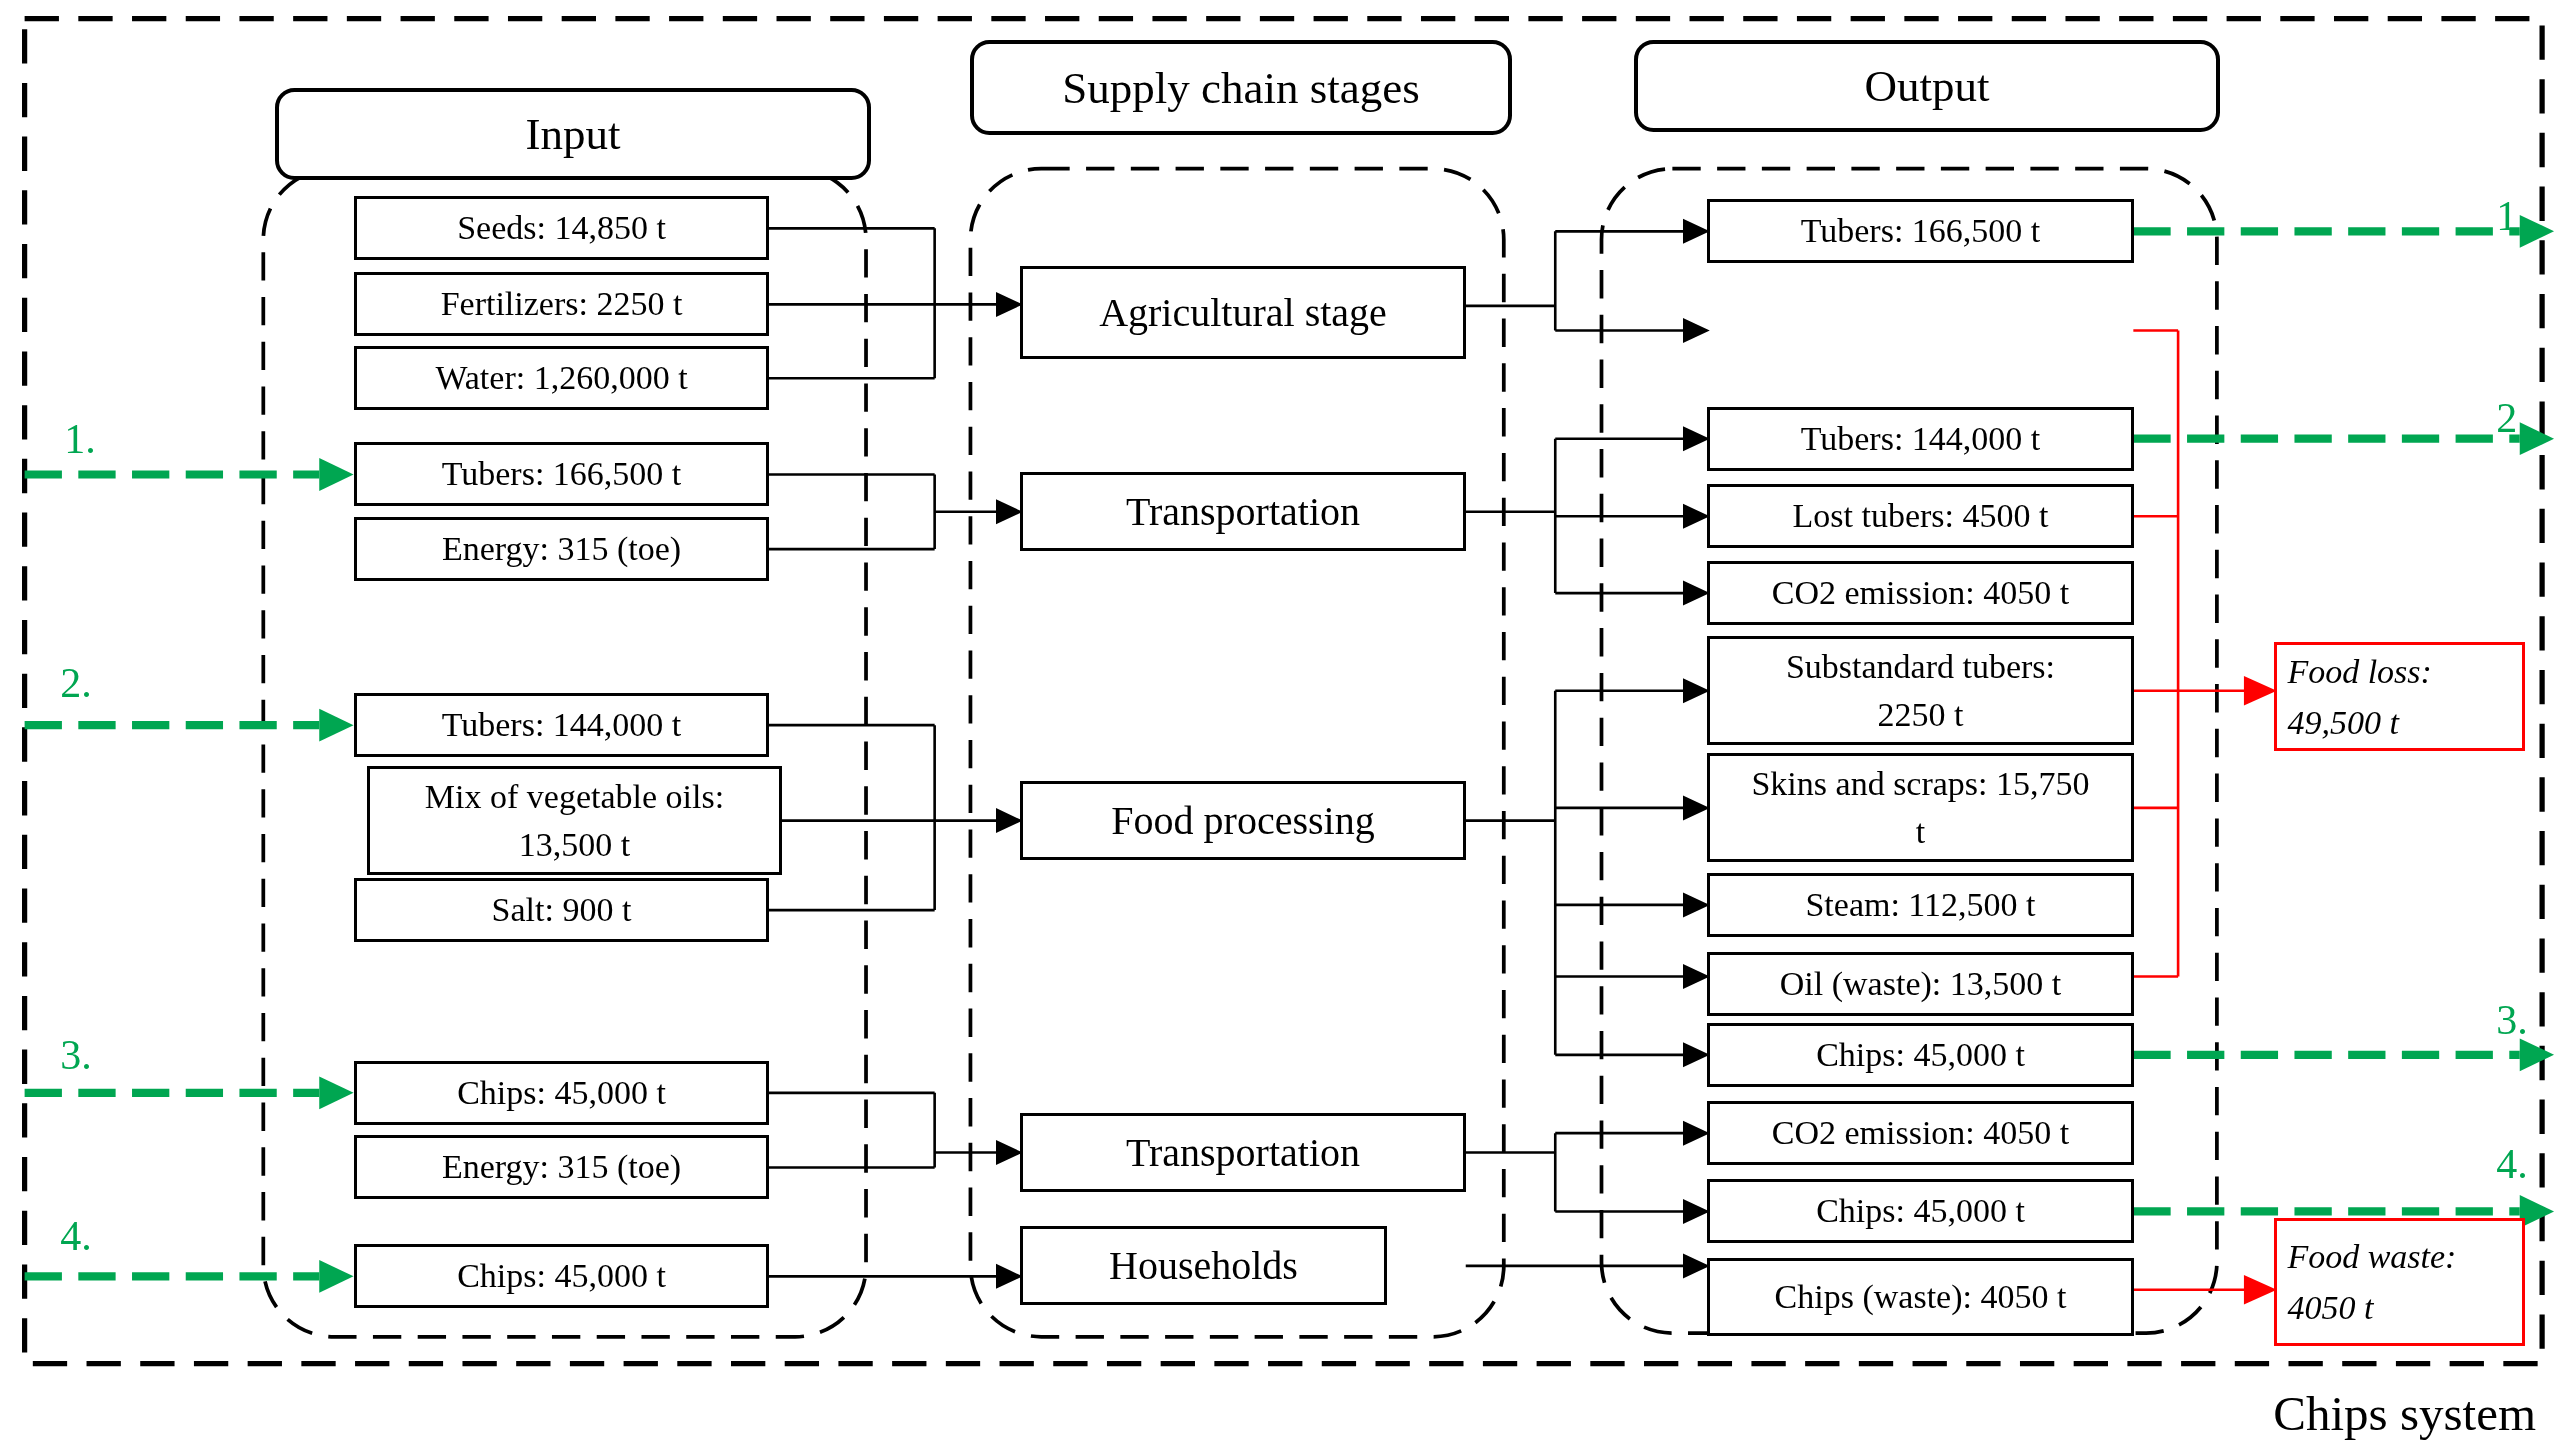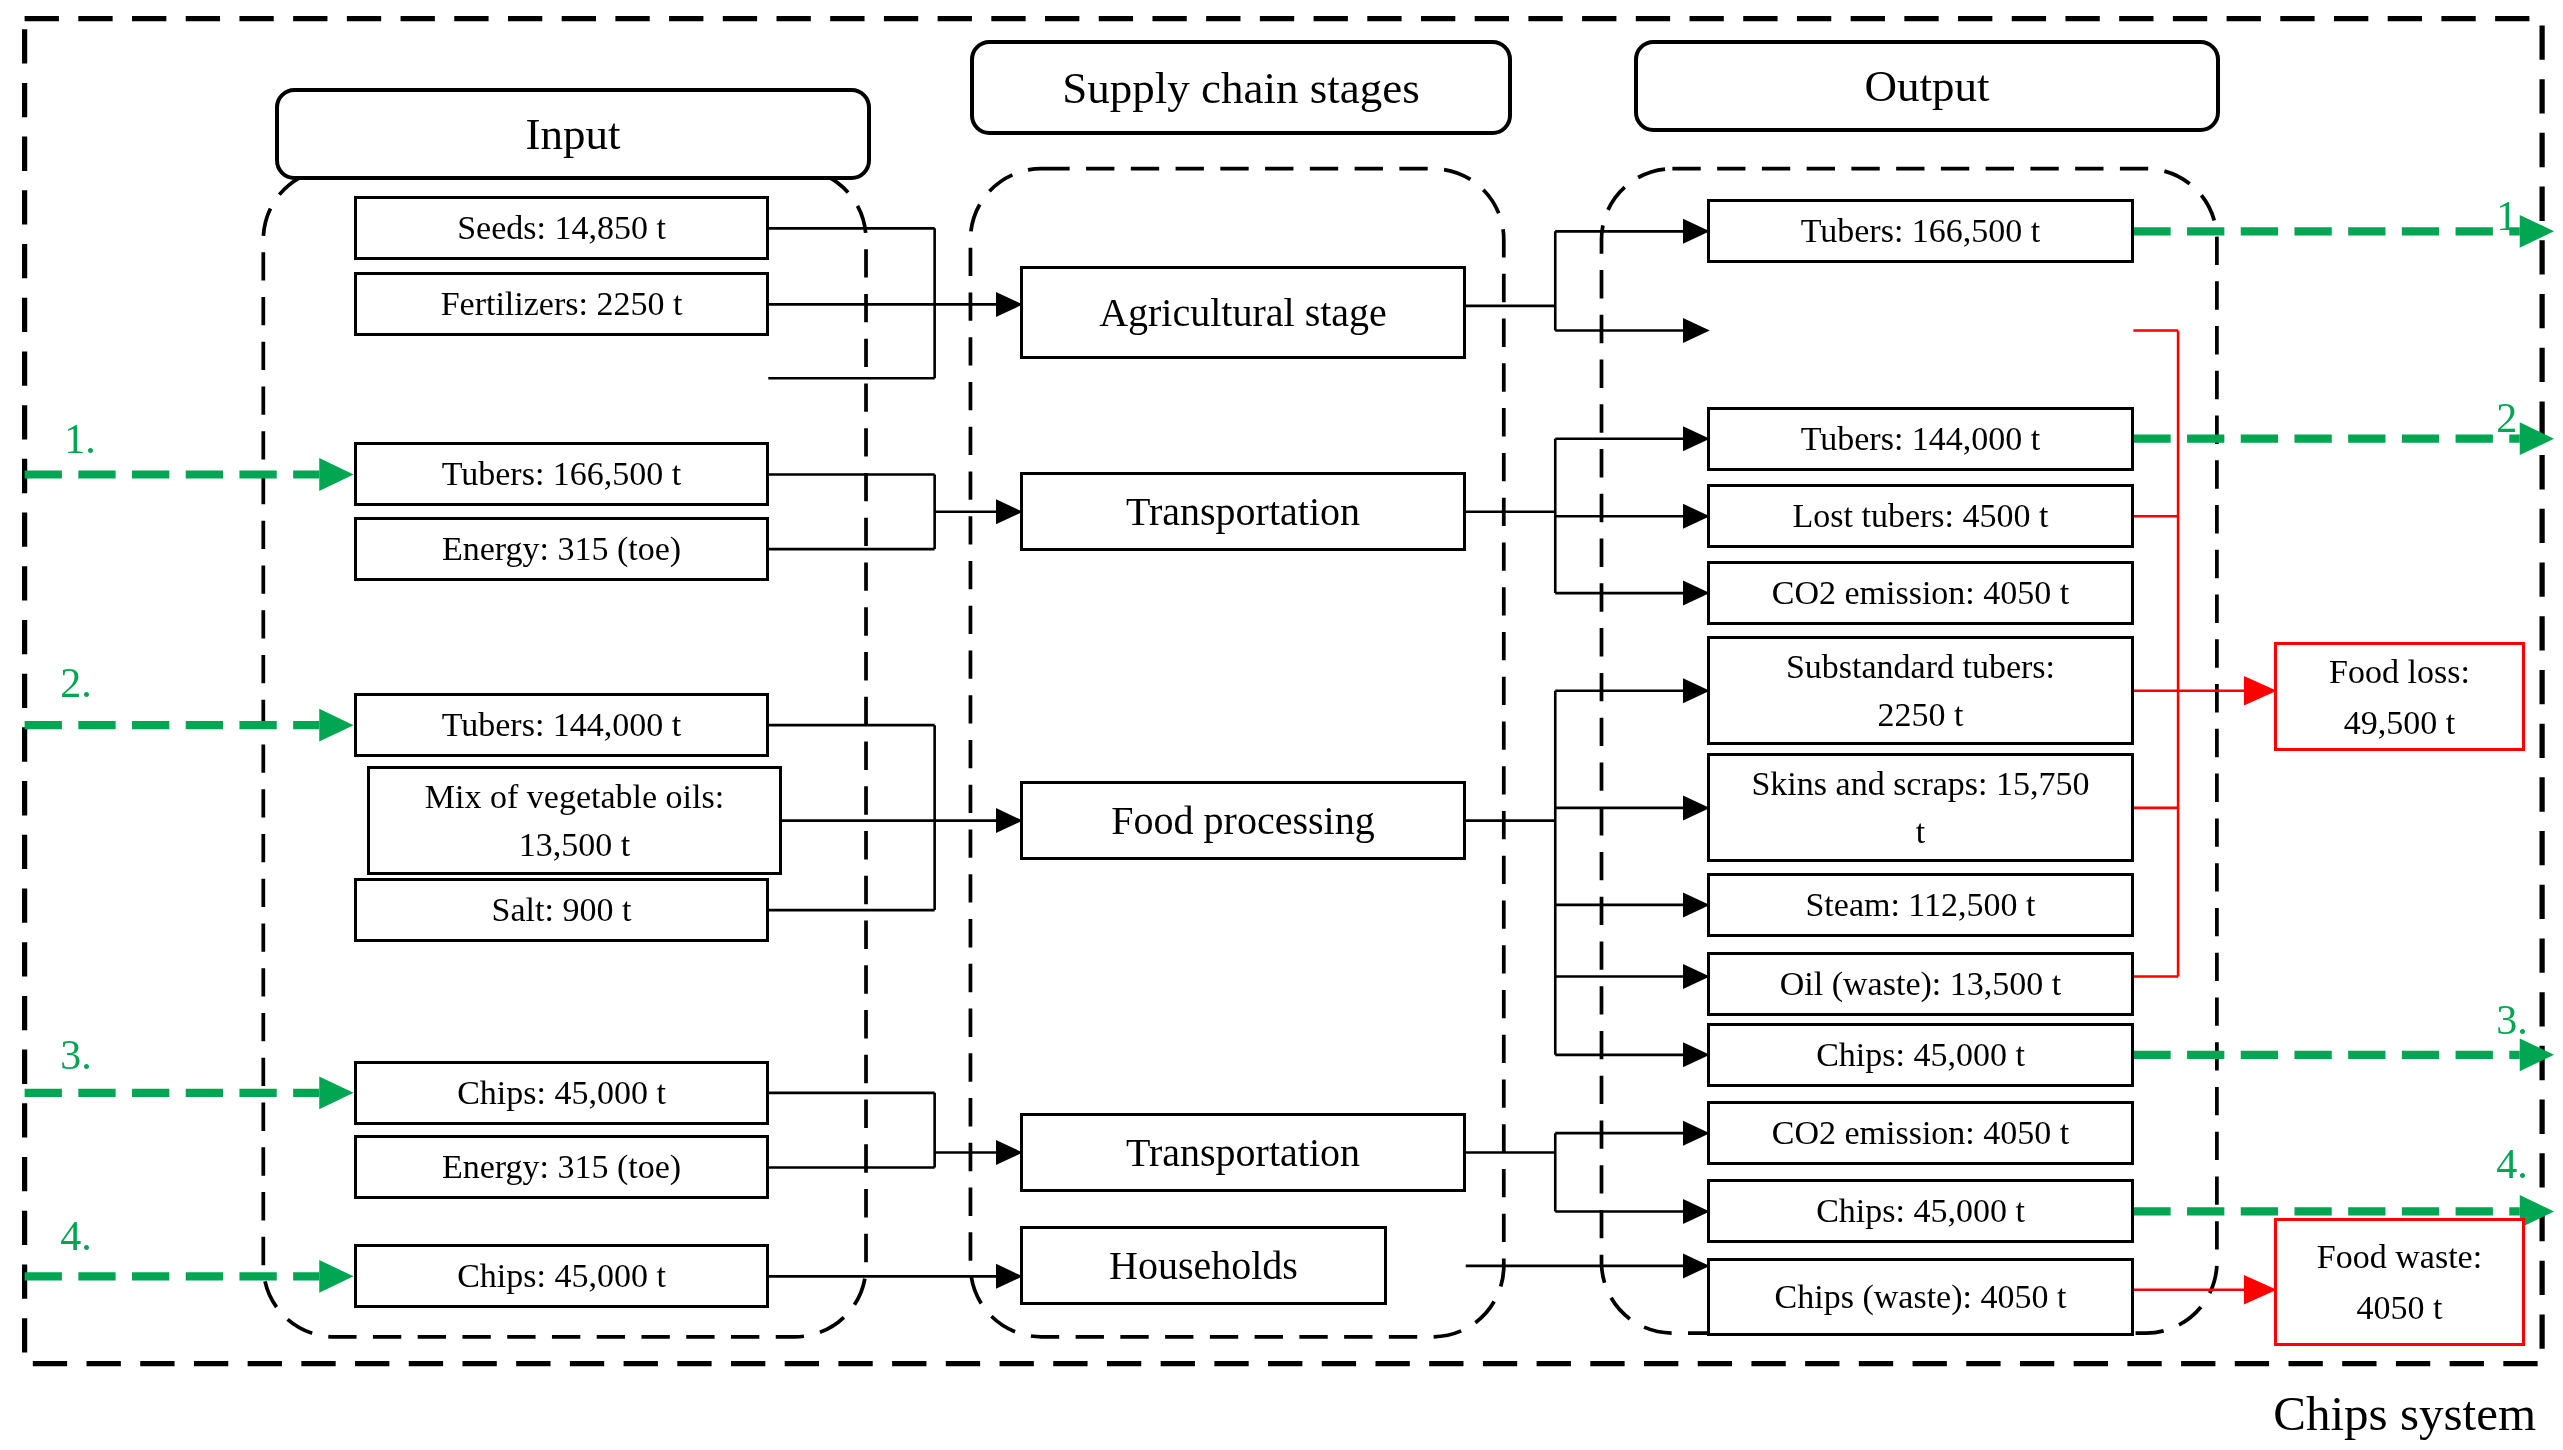--- a/index.html
+++ b/index.html
@@ -28,21 +28,21 @@
   .stage{
     position:absolute;
     border:3.7px solid #000;background:#fff;box-sizing:border-box;
     display:flex;align-items:center;justify-content:center;
     text-align:center;font-size:40px;white-space:nowrap;
   }
   .lossbox{
     position:absolute;
     border:3.7px solid #f00;background:#fff;box-sizing:border-box;
     display:flex;align-items:center;justify-content:center;
-    text-align:center;font-size:34px;line-height:1.5;white-space:normal;padding:0 10.4px;
+    font-size:34px;line-height:1.5;white-space:normal;padding:0 10.4px;font-style:italic;
   }
   .flowlabel{
     position:absolute;transform:translate(-50%,-50%);
     font-size:42px;color:#00A651;
   }
   .systitle{
     position:absolute;right:27px;top:1385px;
     font-size:49px;
   }
 </style>
@@ -142,20 +142,21 @@
       <polygon points="3378,1602 3378,1646 3424,1624" stroke="none"></polygon>
     </g>
   </svg>
 
   <div class="hdr" style="left:275px;top:40px;width:596px;height:92px;margin-top:48px;">Input</div>
   <div class="hdr" style="left:970px;top:40px;width:542px;height:95px;">Supply chain stages</div>
   <div class="hdr" style="left:1634px;top:40px;width:586px;height:92px;">Output</div>
 
   <div class="box" style="left:354px;top:196px;width:415px;height:64px;">Seeds: 14,850 t</div>
   <div class="box" style="left:354px;top:272px;width:415px;height:64px;">Fertilizers: 2250 t</div>
+  <div class="box" style="left:354px;top:346px;width:415px;height:64px;">Water: 1,260,000 t</div>
   <div class="box" style="left:354px;top:442px;width:415px;height:64px;">Tubers: 166,500 t</div>
   <div class="box" style="left:354px;top:517px;width:415px;height:64px;">Energy: 315 (toe)</div>
   <div class="box" style="left:354px;top:693px;width:415px;height:64px;">Tubers: 144,000 t</div>
   <div class="box wrap" style="left:367px;top:766px;width:415px;height:109px;">Mix of vegetable oils: 13,500 t</div>
   <div class="box" style="left:354px;top:878px;width:415px;height:64px;">Salt: 900 t</div>
   <div class="box" style="left:354px;top:1061px;width:415px;height:64px;">Chips: 45,000 t</div>
   <div class="box" style="left:354px;top:1135px;width:415px;height:64px;">Energy: 315 (toe)</div>
   <div class="box" style="left:354px;top:1244px;width:415px;height:64px;">Chips: 45,000 t</div>
 
   <div class="stage" style="left:1020px;top:266px;width:446px;height:93px;">Agricultural stage</div>

